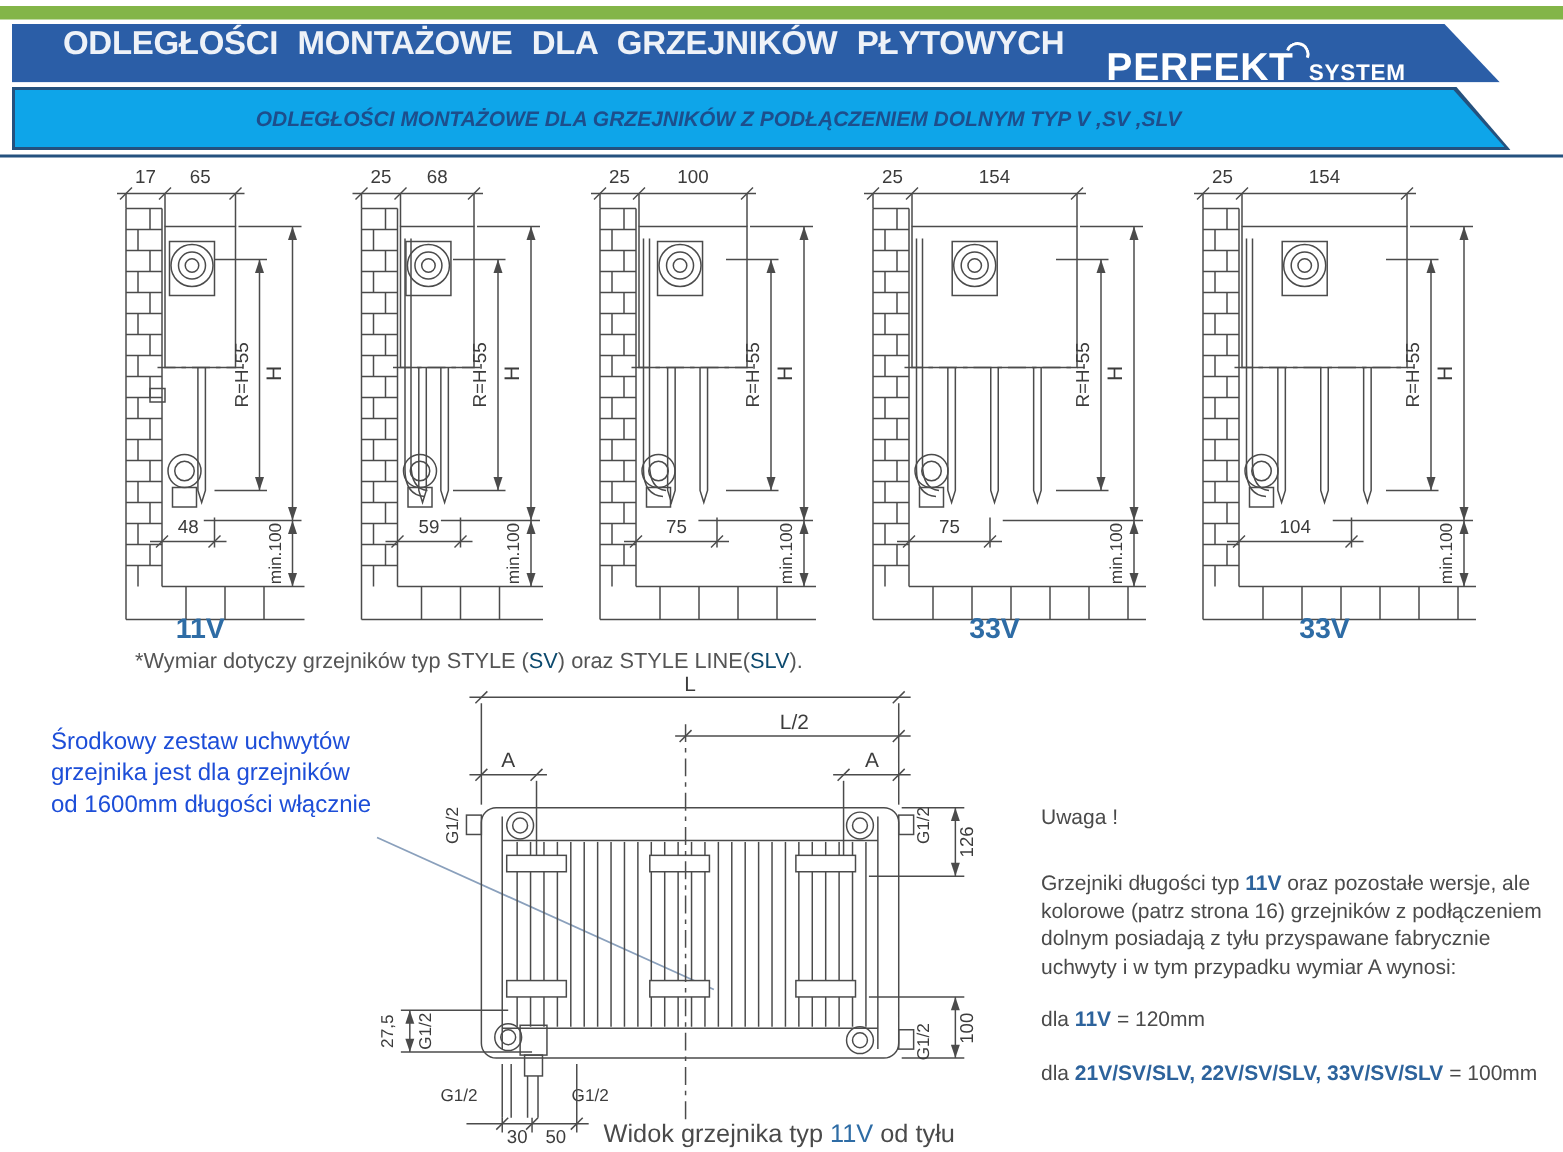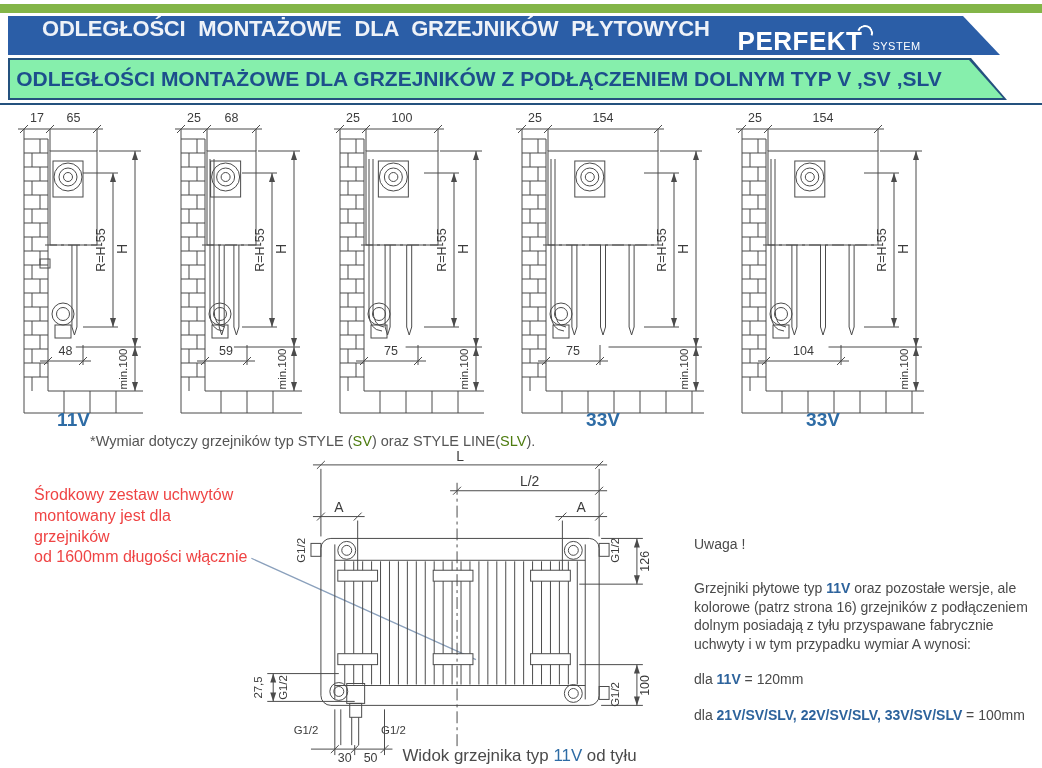--- a/index.html
+++ b/index.html
@@ -5,50 +5,50 @@
   html,body{margin:0;padding:0;background:#fff;width:1042px;font-family:"Liberation Sans",sans-serif;}
   .green-bar{height:9px;margin-top:4px;background:#83b548;}
   .ribbon1{margin-left:8px;margin-top:3px;width:1002px;height:39px;background:#2b5ea7;
            clip-path:polygon(0 0,955px 0,992px 100%,0 100%);
            display:flex;align-items:flex-start;padding-left:34px;box-sizing:border-box;}
   .ribbon1 .title{color:#eef2f8;font-size:22px;font-weight:bold;word-spacing:7px;letter-spacing:-0.2px;white-space:nowrap;}
   .brand{display:flex;align-items:baseline;margin-left:28px;color:#fff;}
   .brand .brand-main{font-size:26px;font-weight:bold;letter-spacing:0.5px;}
   .swoosh{display:inline-block;width:12px;height:12px;border:2.5px solid #fff;border-left-color:transparent;
           border-bottom-color:transparent;border-radius:50%;transform:rotate(-25deg);margin-left:-5px;margin-right:1px;position:relative;top:-9px;}
-  .brand .brand-sub{font-size:11px;font-weight:normal;letter-spacing:0.5px;margin-left:-2px;margin-top:24px;}
+  .brand .brand-sub{font-size:15px;font-weight:bold;letter-spacing:0.5px;margin-left:-2px;margin-top:24px;}
   .ribbon2{position:relative;margin-left:8px;margin-top:3px;width:1012px;height:42px;background:#24517e;
            clip-path:polygon(0 0,963px 0,999px 100%,0 100%);}
-  .ribbon2-inner{position:absolute;inset:0;background:#86efac;
+  .ribbon2-inner{position:absolute;inset:0;background:#0ea5e9;
            clip-path:polygon(2px 2px,961px 2px,995px calc(100% - 2px),2px calc(100% - 2px));
            display:flex;align-items:center;justify-content:center;padding-right:70px;box-sizing:border-box;
-           color:#1d4e8c;font-size:21px;font-weight:600;white-space:nowrap;}
+           color:#1d4e8c;font-size:14px;font-weight:600;white-space:nowrap;font-style:italic;}
   .hline{height:2px;background:#24517e;margin-top:3px;}
 
   
-  #diagrams{display:flex;align-items:flex-start;gap:10px;margin-top:4px;}
+  #diagrams{display:flex;align-items:flex-start;gap:10px;padding-left:60px;margin-top:4px;}
   .dcell{display:flex;flex-direction:column;}
   .dlabel{color:#2e6ca5;font-weight:bold;font-size:19px;text-align:center;margin-top:-8px;}
   .ln{stroke:#4b4b4b;stroke-width:1;fill:none;}
   .fl{fill:#4b4b4b;stroke:none;}
   .dash{stroke-dasharray:12 4 3 4;}
   .leader{stroke:#8aa0bc;stroke-width:1.2;}
   text.dt{font-family:"Liberation Sans",sans-serif;font-size:12.5px;fill:#3c3c3c;}
   text.big{font-size:14px;}
   text.sm{font-size:11.5px;}
   text.cap{font-size:17px;fill:#4a4a4a;}
   tspan.blue, text.blue{fill:#2e6ca5;}
 
   .style-note{padding-left:90px;margin-top:2px;font-size:14.5px;color:#555;}
-  .bln{color:#4d7c0f;}
+  .bln{color:#0c4a6e;}
   .bl{color:#2d639c;font-weight:bold;}
 
   
   #bottom{display:flex;align-items:flex-start;}
-  .left-note{width:250px;padding:36px 0 0 34px;box-sizing:border-box;font-size:16px;color:#ef4444;line-height:1.3;}
+  .left-note{width:250px;padding:36px 0 0 34px;box-sizing:border-box;font-size:16px;color:#1d4ed8;line-height:1.3;}
   .right-note{width:356px;padding:86px 4px 0 14px;box-sizing:border-box;font-size:14px;color:#4a4a4a;line-height:1.32;}
   .right-note .uwaga{margin-bottom:26px;}
   .right-note .dla-line{margin-top:17px;}
 </style>
 </head>
 <body>
 
 <div>
 
   <div class="green-bar"></div>
@@ -529,21 +529,21 @@
         <div class="dlabel">33V</div>
       </div>
     </div>
 
   <div class="style-note"><span>*Wymiar dotyczy grzejników typ STYLE (</span><span class="bln">SV</span><span>) oraz STYLE LINE(</span><span class="bln">SLV</span><span>).</span></div>
 
   <div id="bottom">
 
     <div class="left-note">
       <div>Środkowy zestaw uchwytów</div>
-      <div>montowany jest dla grzejników</div>
+      <div>grzejnika jest dla grzejników</div>
       <div>od 1600mm długości włącznie</div>
     </div>
 
     <div>
       <svg width="430" height="316" viewBox="0 0 430 318">
 
         <line x1="0" y1="110" x2="226" y2="212" class="leader"></line>
 
         <line x1="62" y1="16" x2="358" y2="16" class="ln"></line>
         <line x1="66" y1="20" x2="74" y2="12" class="ln"></line>
@@ -666,19 +666,19 @@
           <line x1="134" y1="262" x2="134" y2="308" class="ln"></line>
         <text x="94" y="315" class="dt" text-anchor="middle">30</text>
         <text x="120" y="315" class="dt" text-anchor="middle">50</text>
 
         <text x="152" y="314" class="cap" text-anchor="start"><tspan>Widok grzejnika typ </tspan><tspan class="blue">11V</tspan><tspan> od tyłu</tspan></text>
       </svg>
     </div>
 
     <div class="right-note">
       <div class="uwaga">Uwaga !</div>
-      <div><span>Grzejniki płytowe typ </span><span class="bl">11V</span><span> oraz pozostałe wersje, ale kolorowe (patrz strona 16) grzejników z podłączeniem dolnym posiadają z tyłu przyspawane fabrycznie uchwyty i w tym przypadku wymiar A wynosi:</span></div>
+      <div><span>Grzejniki długości typ </span><span class="bl">11V</span><span> oraz pozostałe wersje, ale kolorowe (patrz strona 16) grzejników z podłączeniem dolnym posiadają z tyłu przyspawane fabrycznie uchwyty i w tym przypadku wymiar A wynosi:</span></div>
       <div class="dla-line"><span>dla </span><span class="bl">11V</span><span> = 120mm</span></div>
       <div class="dla-line"><span>dla </span><span class="bl">21V/SV/SLV, 22V/SV/SLV, 33V/SV/SLV</span><span> = 100mm</span></div>
     </div>
 
   </div>
 </div>
 
 </body></html>

